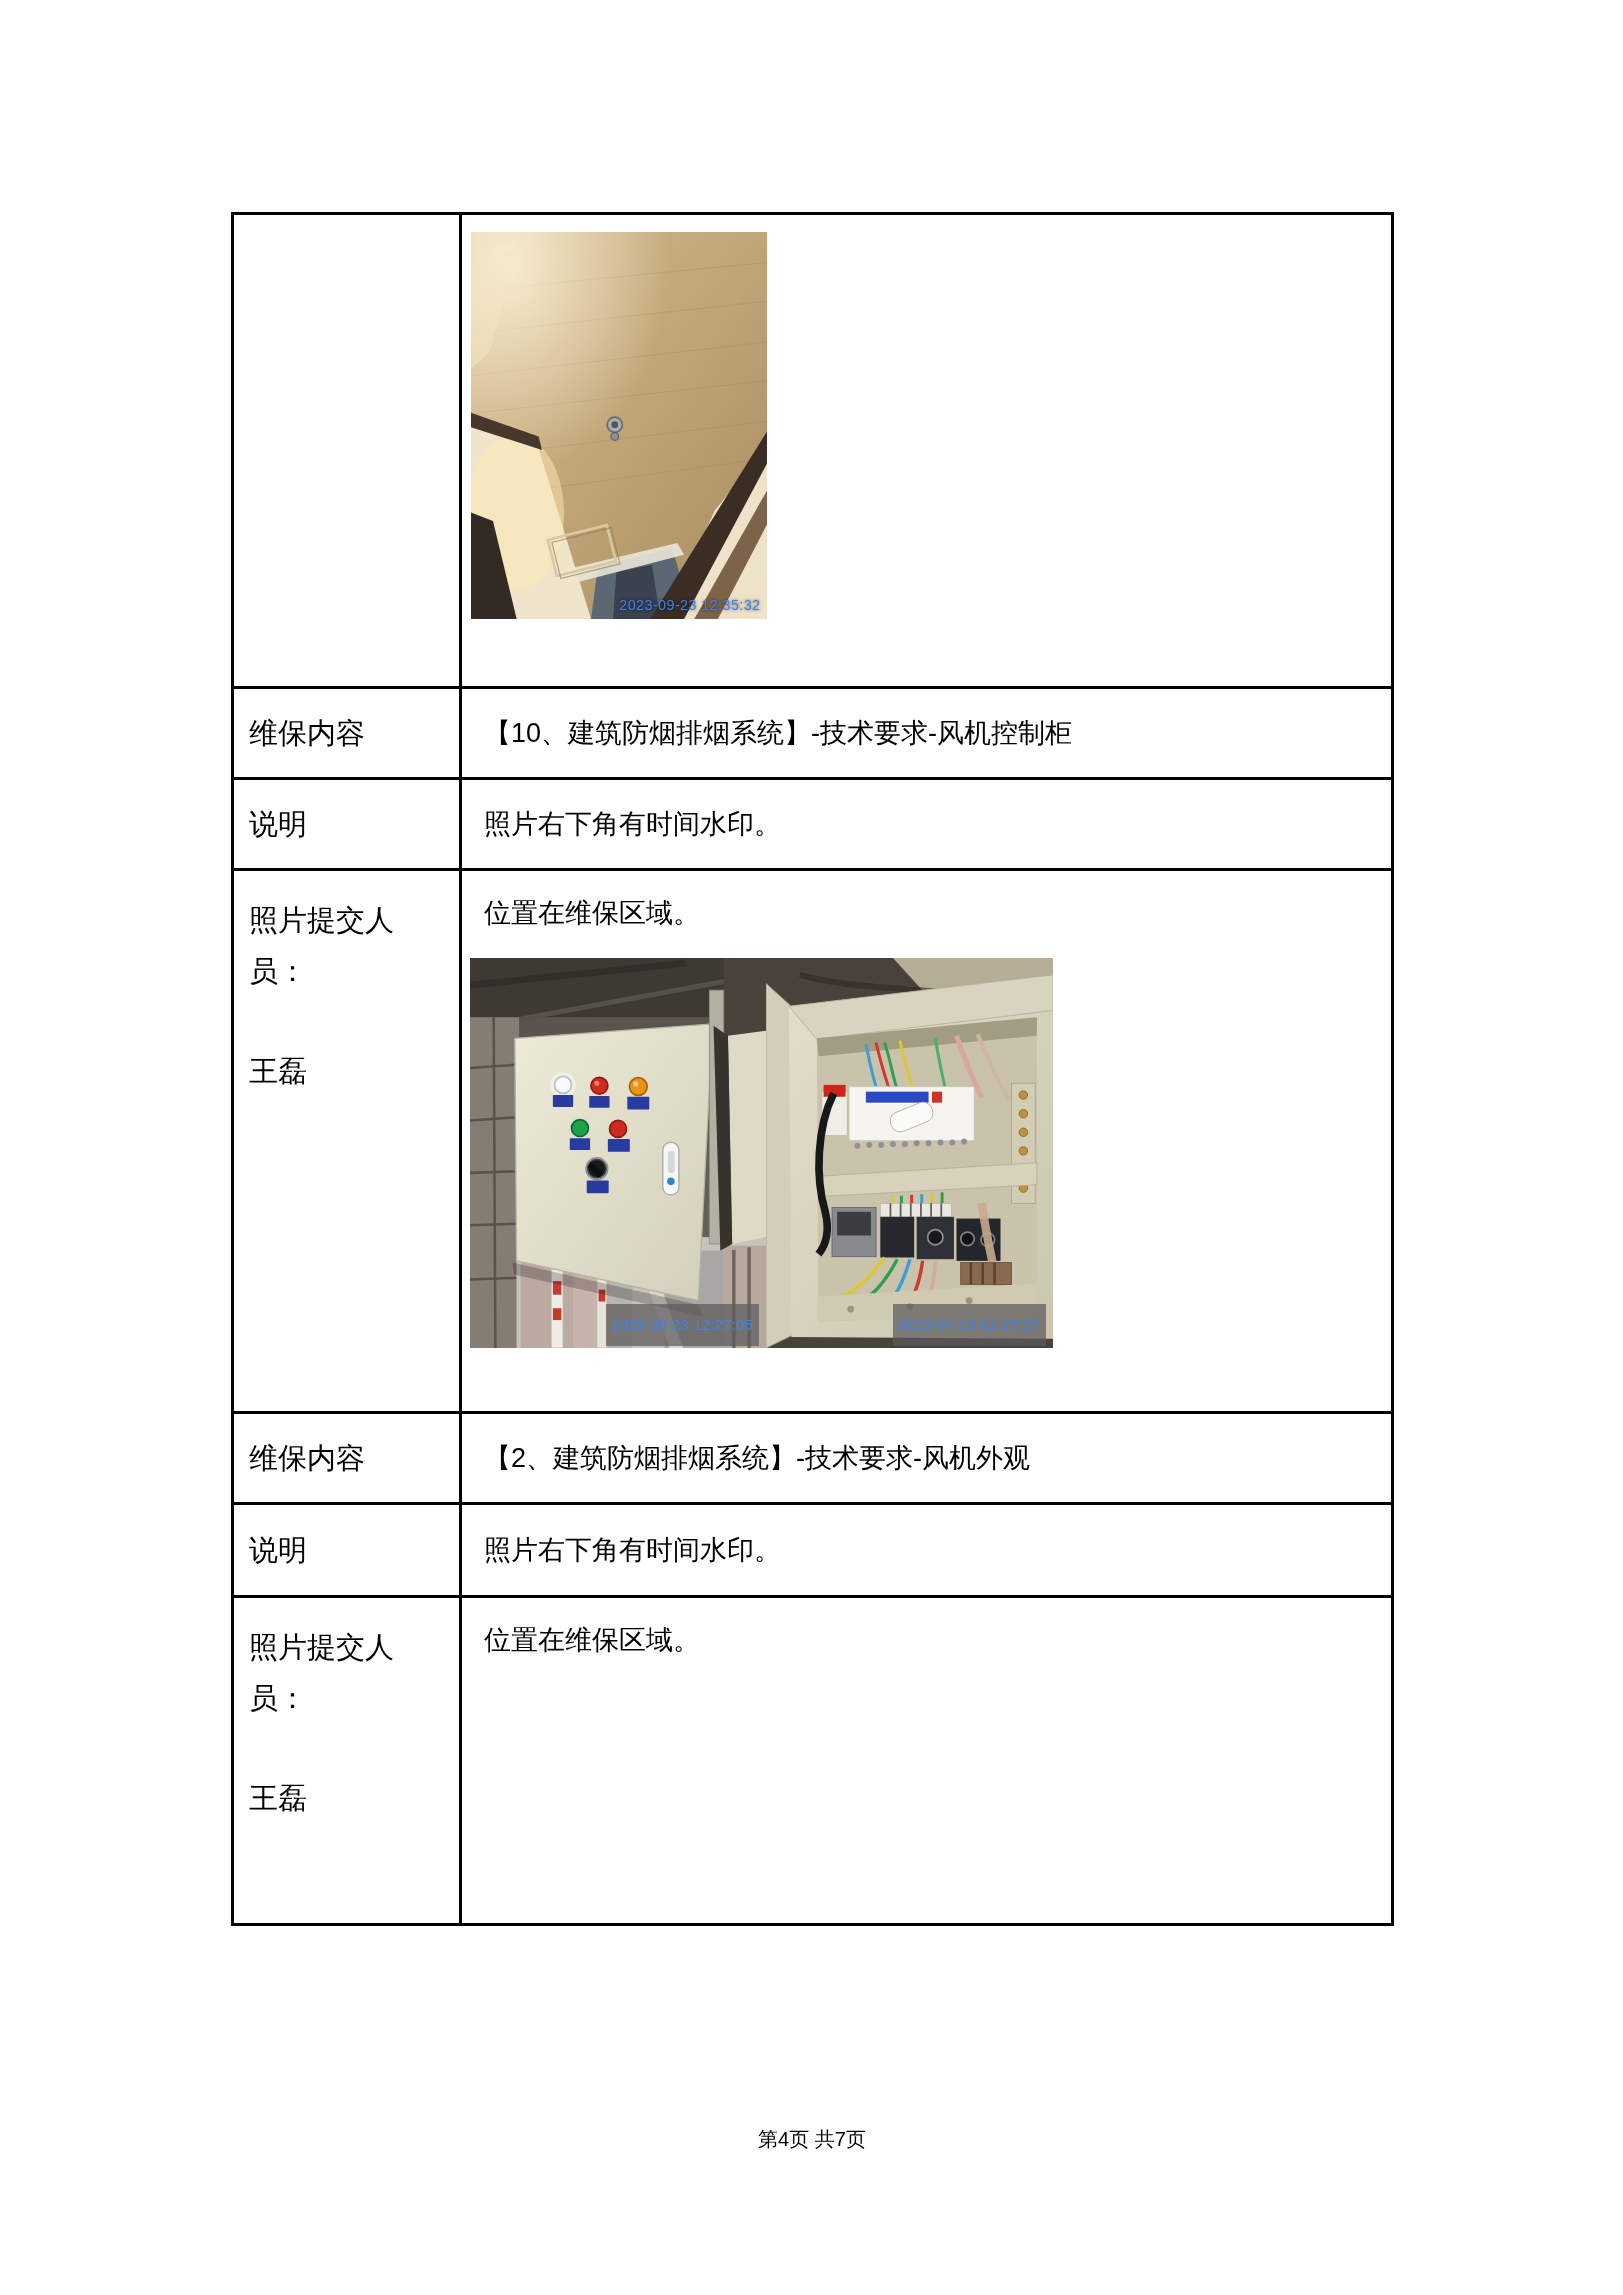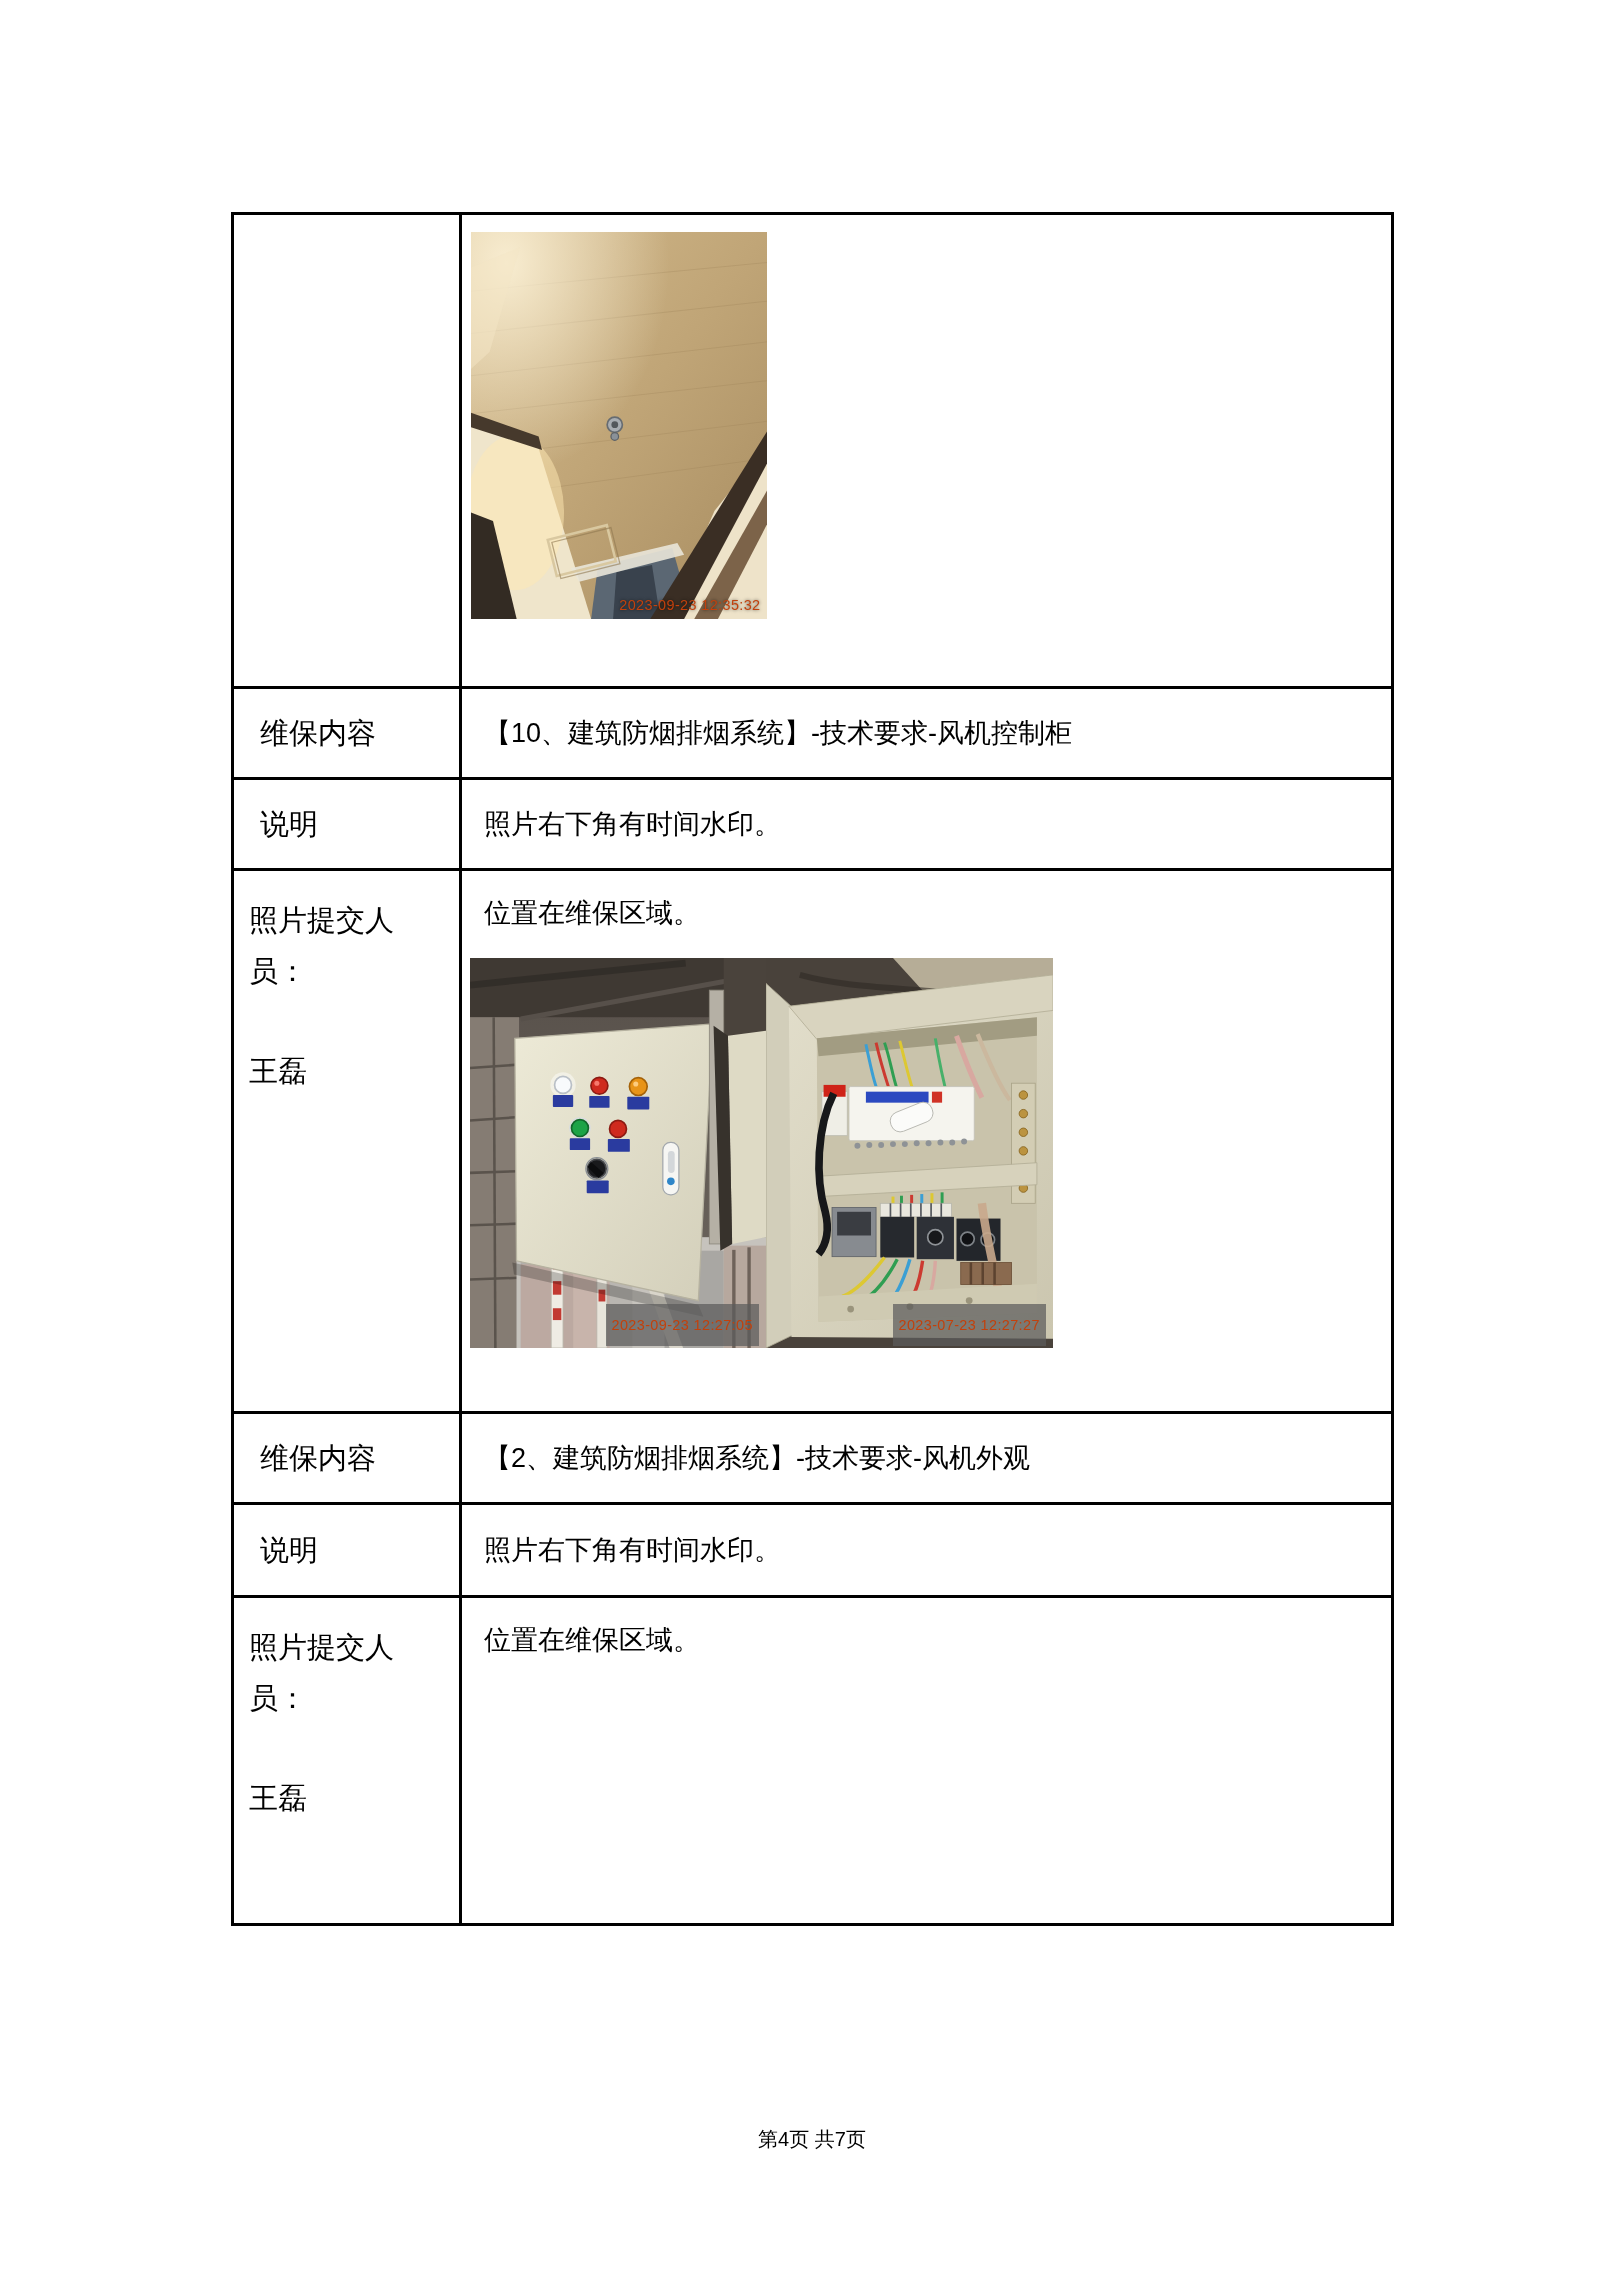--- a/index.html
+++ b/index.html
@@ -12,37 +12,37 @@
     position:absolute;left:231px;top:212px;width:1163px;height:1714px;
     box-sizing:border-box;border:3.4px solid #000;display:flex;flex-direction:column;
   }
   .trow{display:flex;box-sizing:border-box;border-bottom:3.4px solid #000;flex:none;}
   .trow.last{border-bottom:none;flex:1;}
   .r1{height:474px}.r2{height:91px}.r3{height:91px}.r4{height:543px}.r5{height:91px}.r6{height:93px}
   .cl{
     width:228px;flex:none;box-sizing:border-box;border-right:3.4px solid #000;
     font-size:29px;line-height:51px;
   }
-  .cl.center{display:flex;align-items:center;padding-left:26px;}
+  .cl.center{display:flex;align-items:center;padding-left:15px;}
   .cl.top{padding:24px 12px 0 15px;}
   .cr{flex:1;position:relative;box-sizing:border-box;}
   .cr.center{display:flex;align-items:center;border-radius:8px;}
   .content-text{font-size:27px;line-height:41px;padding-left:22px;}
   .row-note{font-size:27px;line-height:41px;margin:22px 0 0 22px;}
   .submitter-label{width:157px;}
   .submitter-name{margin-top:49px;}
   
   .photo{position:relative;overflow:hidden;flex:none;}
   .photo svg{display:block;width:100%;height:100%;}
   .photo1{width:296px;height:387px;margin:17px 0 0 9.3px;}
   .photo-strip{display:flex;margin:24px 0 0 7.6px;}
   .photo2a{width:296px;height:390px;}
   .photo2b{width:287px;height:390px;}
   .ts{
-    position:absolute;color:#c2410c;font-size:14.4px;line-height:18.6px;white-space:nowrap;
+    position:absolute;color:#3b82f6;font-size:14.4px;line-height:18.6px;white-space:nowrap;
     letter-spacing:0.4px;
   }
   .ts.plain{right:6.8px;bottom:4.2px;text-shadow:0 0 3.4px rgba(0,0,0,0.65);}
   .ts.band{
     right:6.8px;bottom:1.7px;height:18.6px;padding:12px 6px;
     background:rgba(92,92,92,0.72);
   }
   
   .footer{
     position:absolute;top:2125px;left:0;width:100%;text-align:center;

